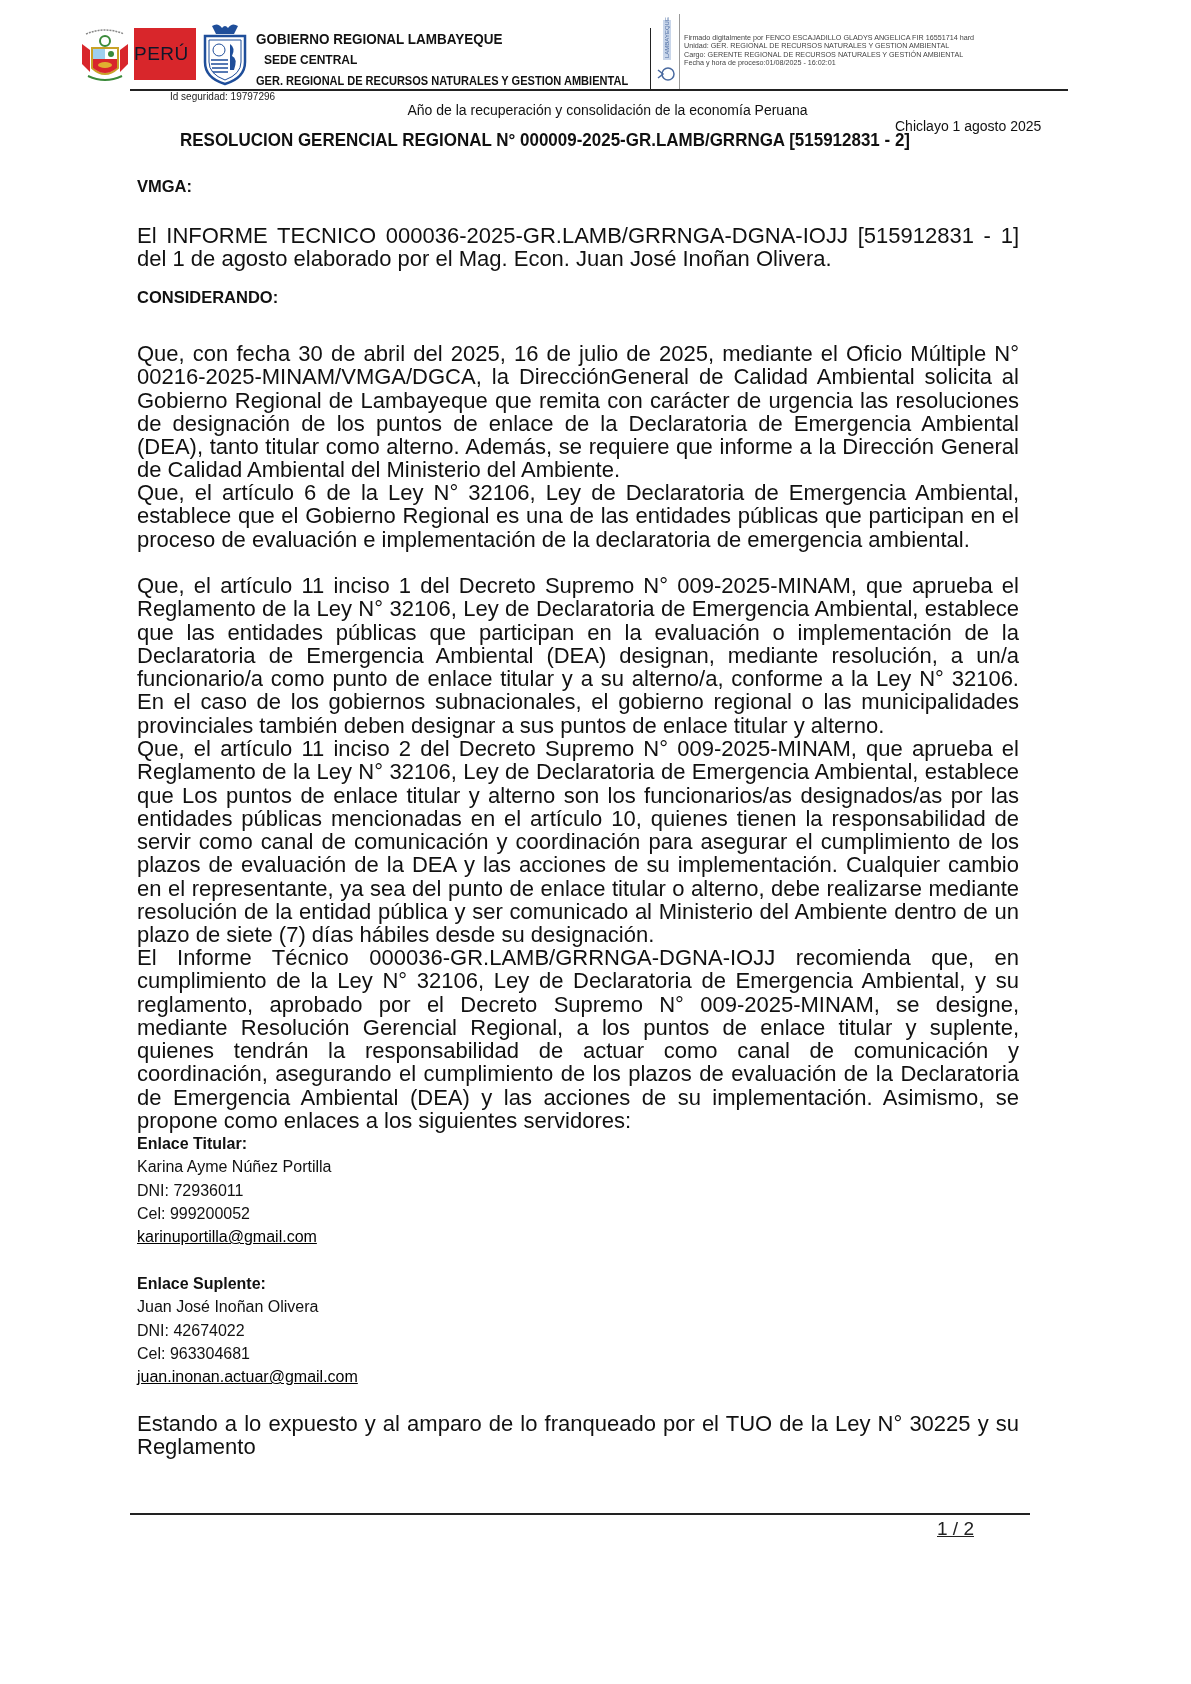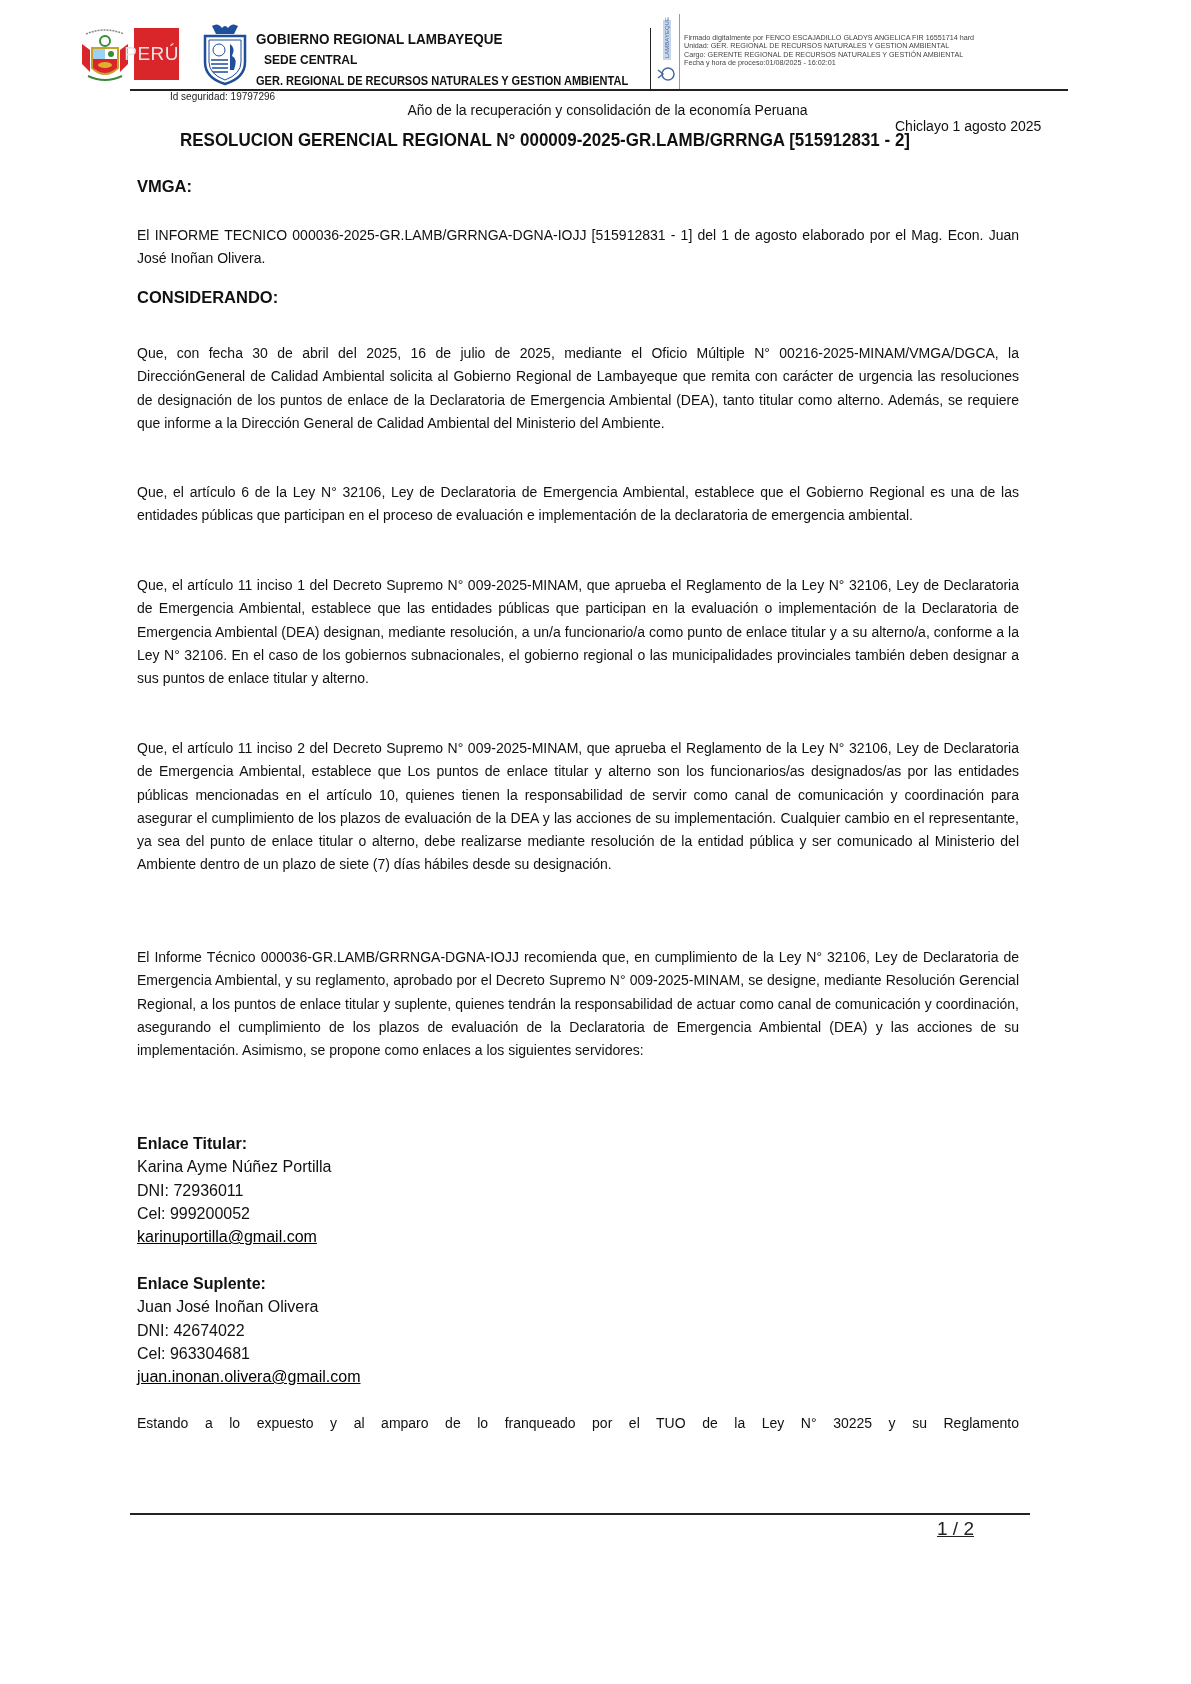--- a/index.html
+++ b/index.html
@@ -4,40 +4,40 @@
 <style>
   html, body { margin: 0; padding: 0; background: #ffffff; }
   body {
     width: 1191px; height: 1684px; position: relative; overflow: hidden;
     font-family: "Liberation Sans", "DejaVu Sans", sans-serif; color: #111;
   }
   .abs { position: absolute; }
 
   
   .logo-escudo { left: 78px; top: 24px; width: 54px; height: 60px; }
-  .logo-peru { left: 134px; top: 28px; width: 45px; height: 52px; background: #d8262b; color: #e5e5e5;
-    font-size: 19px; display: flex; align-items: center; justify-content: flex-end; letter-spacing: 0.5px; }
+  .logo-peru { left: 134px; top: 28px; width: 62px; height: 52px; background: #d8262b; color: #0f172a;
+    font-size: 19px; display: flex; align-items: center; justify-content: flex-start; letter-spacing: 0.5px; }
   .logo-region { left: 200px; top: 22px; width: 50px; height: 64px; }
   .org-line1 { left: 256px; top: 31px; font-size: 14.5px; font-weight: bold; transform: scaleX(0.93); transform-origin: left; white-space: nowrap; }
   .org-line2 { left: 264px; top: 53px; font-size: 12px; font-weight: bold; white-space: nowrap; }
   .org-line3 { left: 256px; top: 74px; font-size: 12px; font-weight: bold; transform: scaleX(0.92); transform-origin: left; white-space: nowrap; }
   .hdr-bottom-line { left: 130px; top: 89px; width: 938px; height: 2px; background: #222; }
   .hdr-vsep1 { left: 650px; top: 28px; width: 1px; height: 61px; background: #222; }
   .hdr-vsep2 { left: 679px; top: 14px; width: 1px; height: 75px; background: #999; }
   .sig-logo { left: 656px; top: 16px; width: 22px; height: 70px; }
   .sig-block { left: 684px; top: 34px; font-size: 7.2px; line-height: 8.3px; color: #444; white-space: nowrap; }
   .id-seg { left: 137px; top: 91px; font-size: 10px; color: #222; margin-left: 33px; }
 
   .year-motto { left: 0; width: 1215px; top: 102px; text-align: center; font-size: 14px; }
   .city-date { left: 895px; top: 118px; font-size: 14px; white-space: nowrap; }
   .res-title { left: 180px; top: 130px; font-size: 17.5px; font-weight: bold; white-space: nowrap; transform: scaleX(0.97); transform-origin: left; }
 
   .section-head { font-size: 16.5px; font-weight: bold; left: 137px; }
   .para {
-    left: 137px; width: 882px; font-size: 14px; line-height: 23.3px; text-align: justify;
+    left: 137px; width: 882px; font-size: 22px; line-height: 23.3px; text-align: justify;
     text-align-last: left;
   }
   .contact { left: 137px; font-size: 16px; line-height: 23.3px; }
   .contact .lbl { font-weight: bold; }
   .contact a { color: #000000; text-decoration: underline; }
 
   .footer-line { left: 130px; top: 1513px; width: 900px; height: 2px; background: #222; }
   .page-num { left: 937px; top: 1518px; font-size: 19px; color: #222; text-decoration: underline; }
 </style>
 </head>
@@ -117,19 +117,19 @@
   <div>DNI: 72936011</div>
   <div>Cel: 999200052</div>
   <div><a>karinuportilla@gmail.com</a></div>
 </div>
 
 <div class="abs contact" style="top:1272px;">
   <div class="lbl">Enlace Suplente:</div>
   <div>Juan José Inoñan Olivera</div>
   <div>DNI: 42674022</div>
   <div>Cel: 963304681</div>
-  <div><a>juan.inonan.olivera@gmail.com</a></div>
+  <div><a>juan.inonan.actuar@gmail.com</a></div>
 </div>
 
 <div class="abs para" style="top:1412px; text-align-last: justify;">Estando a lo expuesto y al amparo de lo franqueado por el TUO de la Ley N° 30225 y su Reglamento</div>
 
 <div class="abs footer-line"></div>
 <div class="abs page-num">1 / 2</div>
 
 </body></html>

